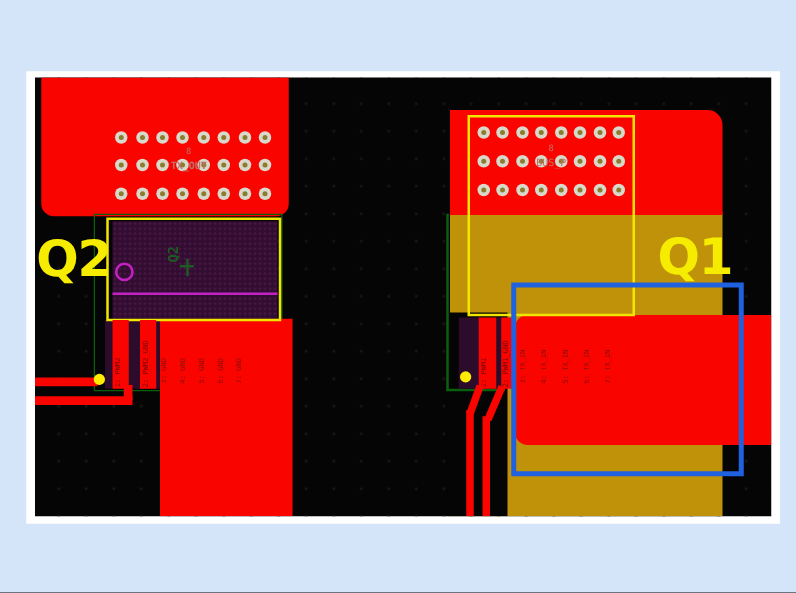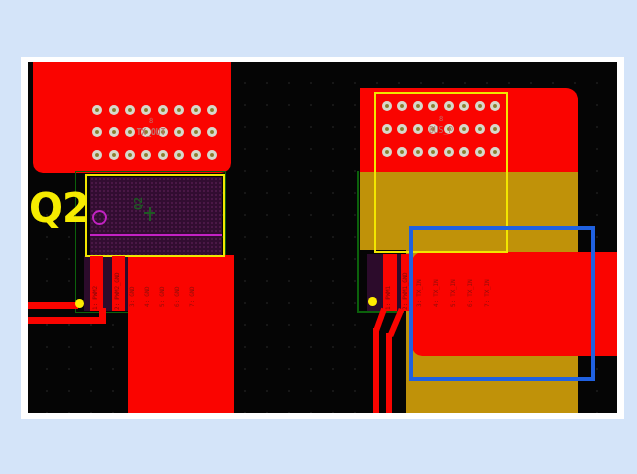--- a/index.html
+++ b/index.html
@@ -269,17 +269,18 @@
     <div class="abs vtext" style="left:422px;top:197px;width:12px;height:48px;">5: TX_IN</div>
     <div class="abs vtext" style="left:439px;top:197px;width:12px;height:48px;">6: TX_IN</div>
     <div class="abs vtext" style="left:456px;top:197px;width:12px;height:48px;">7: TX_IN</div>
 
     <div class="abs trace" style="left:349px;top:246px;width:6px;height:24px;transform:rotate(20deg);"></div>
     <div class="abs trace" style="left:345px;top:266px;width:6px;height:85px;"></div>
     <div class="abs trace" style="left:365px;top:246px;width:6px;height:29px;transform:rotate(23deg);"></div>
     <div class="abs trace" style="left:358px;top:271px;width:6px;height:80px;"></div>
     <div class="abs origin-dot" style="left:340px;top:235px;width:9px;height:9px;"></div>
 
+    <div class="abs designator" style="left:498px;top:124px;">Q1</div>
 
     <div id="selection-rect" class="abs" style="left:381px;top:164px;width:186px;height:155px;"></div>
 
   </div>
 </div>
 
 </body></html>

